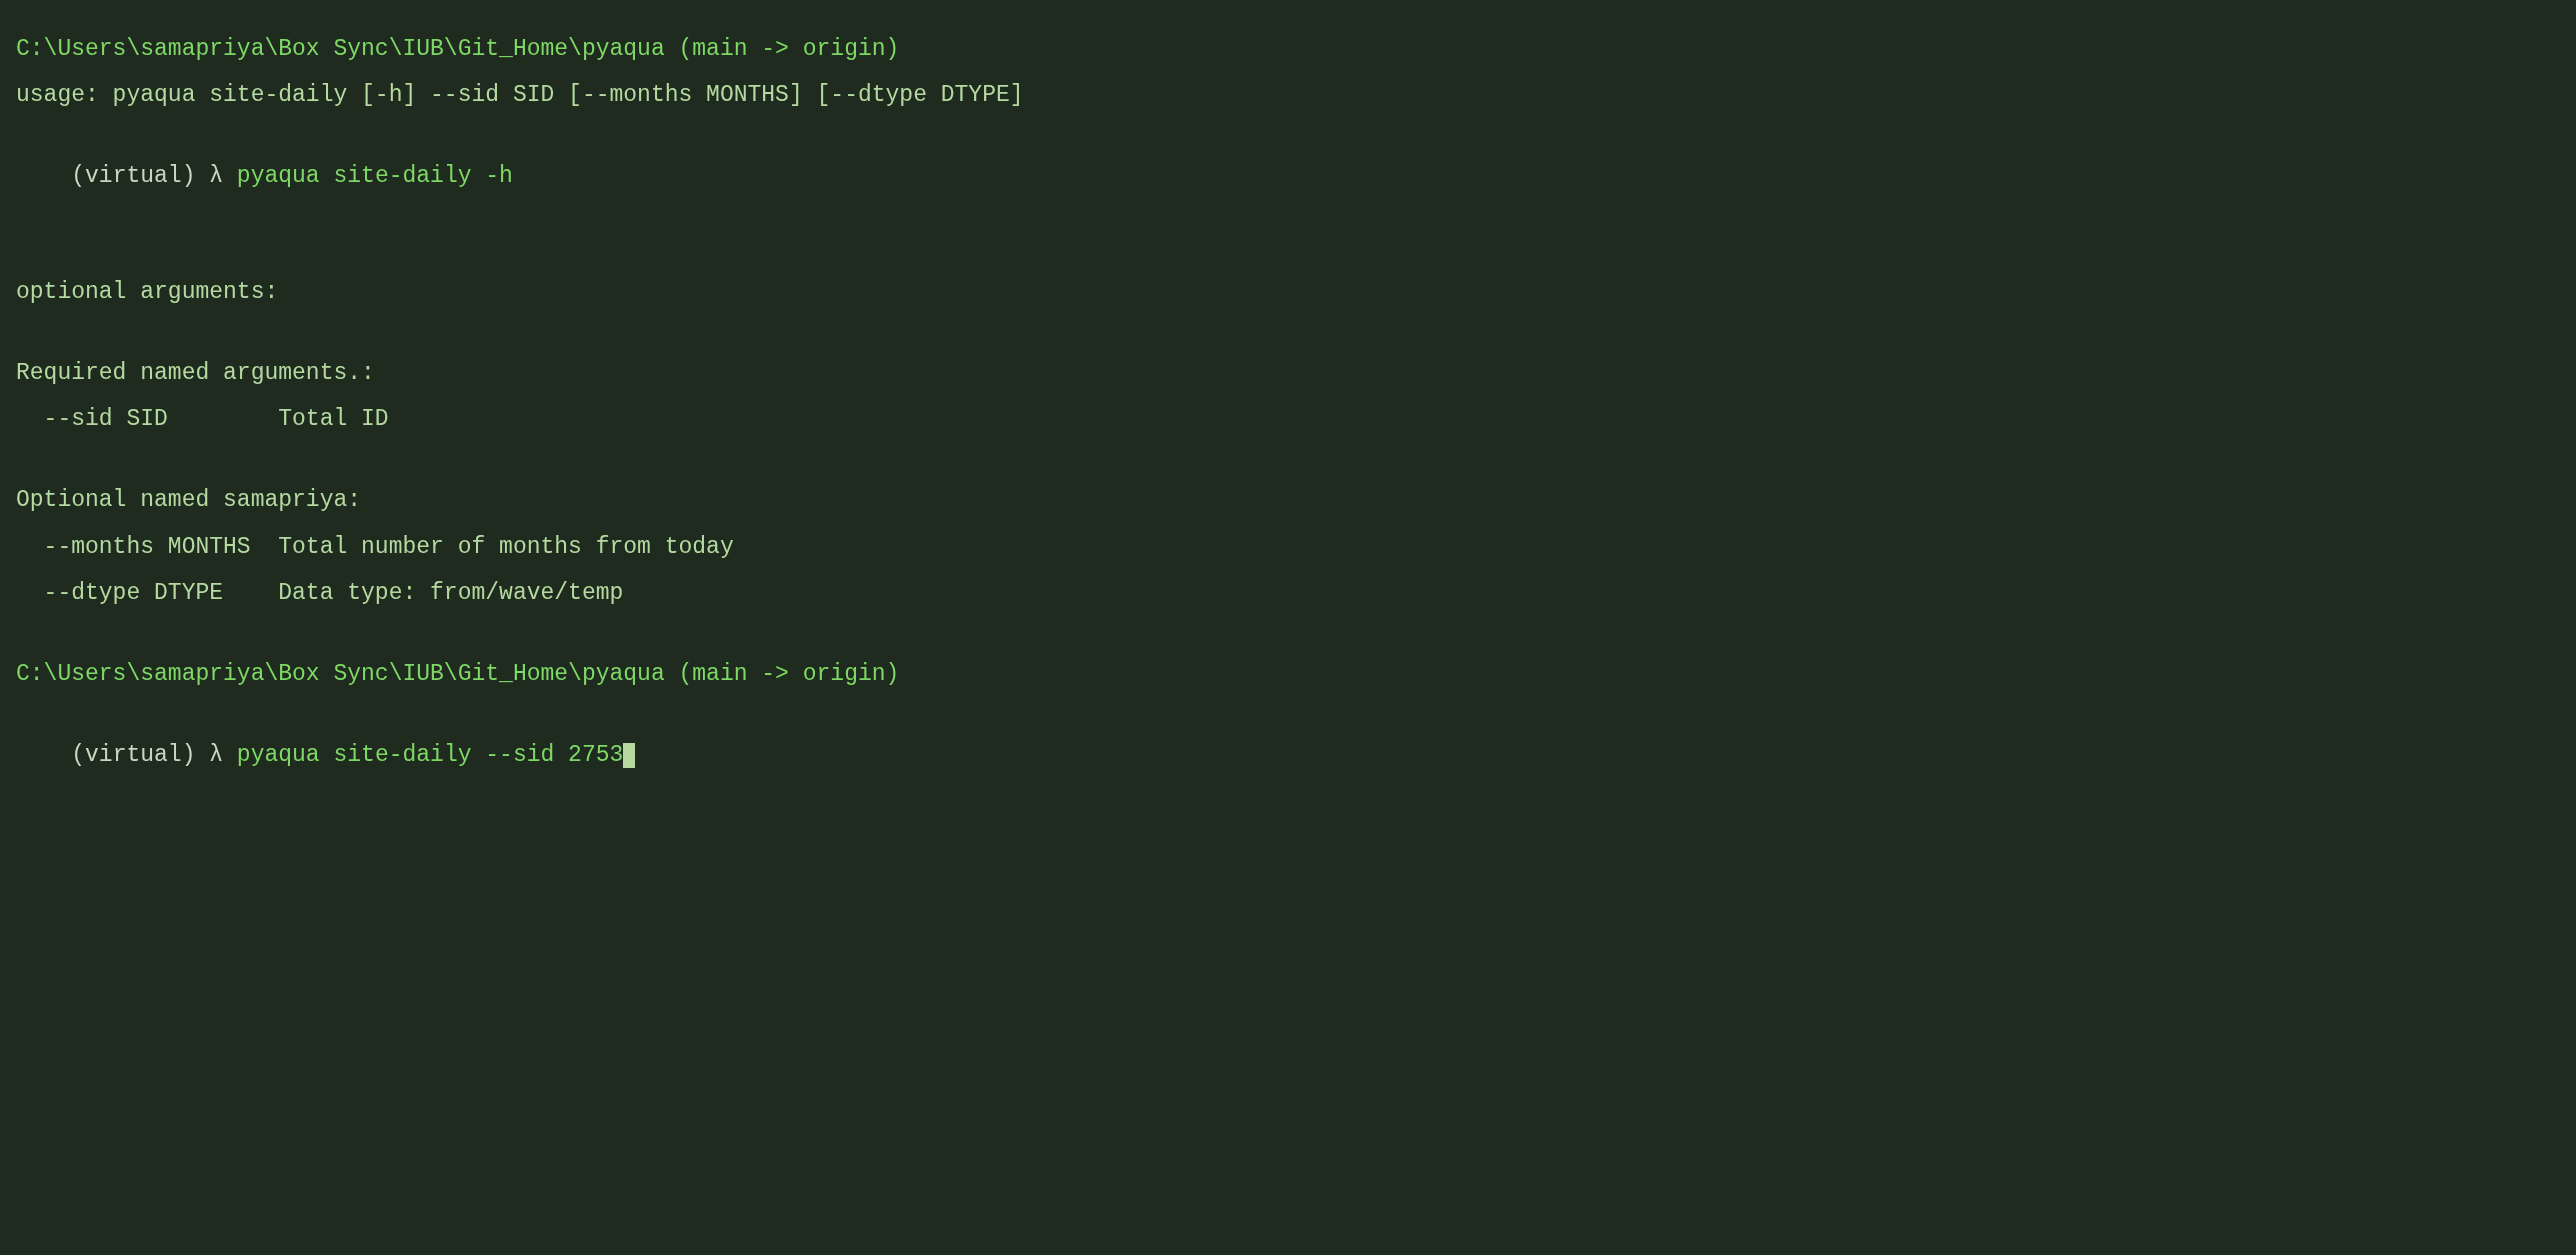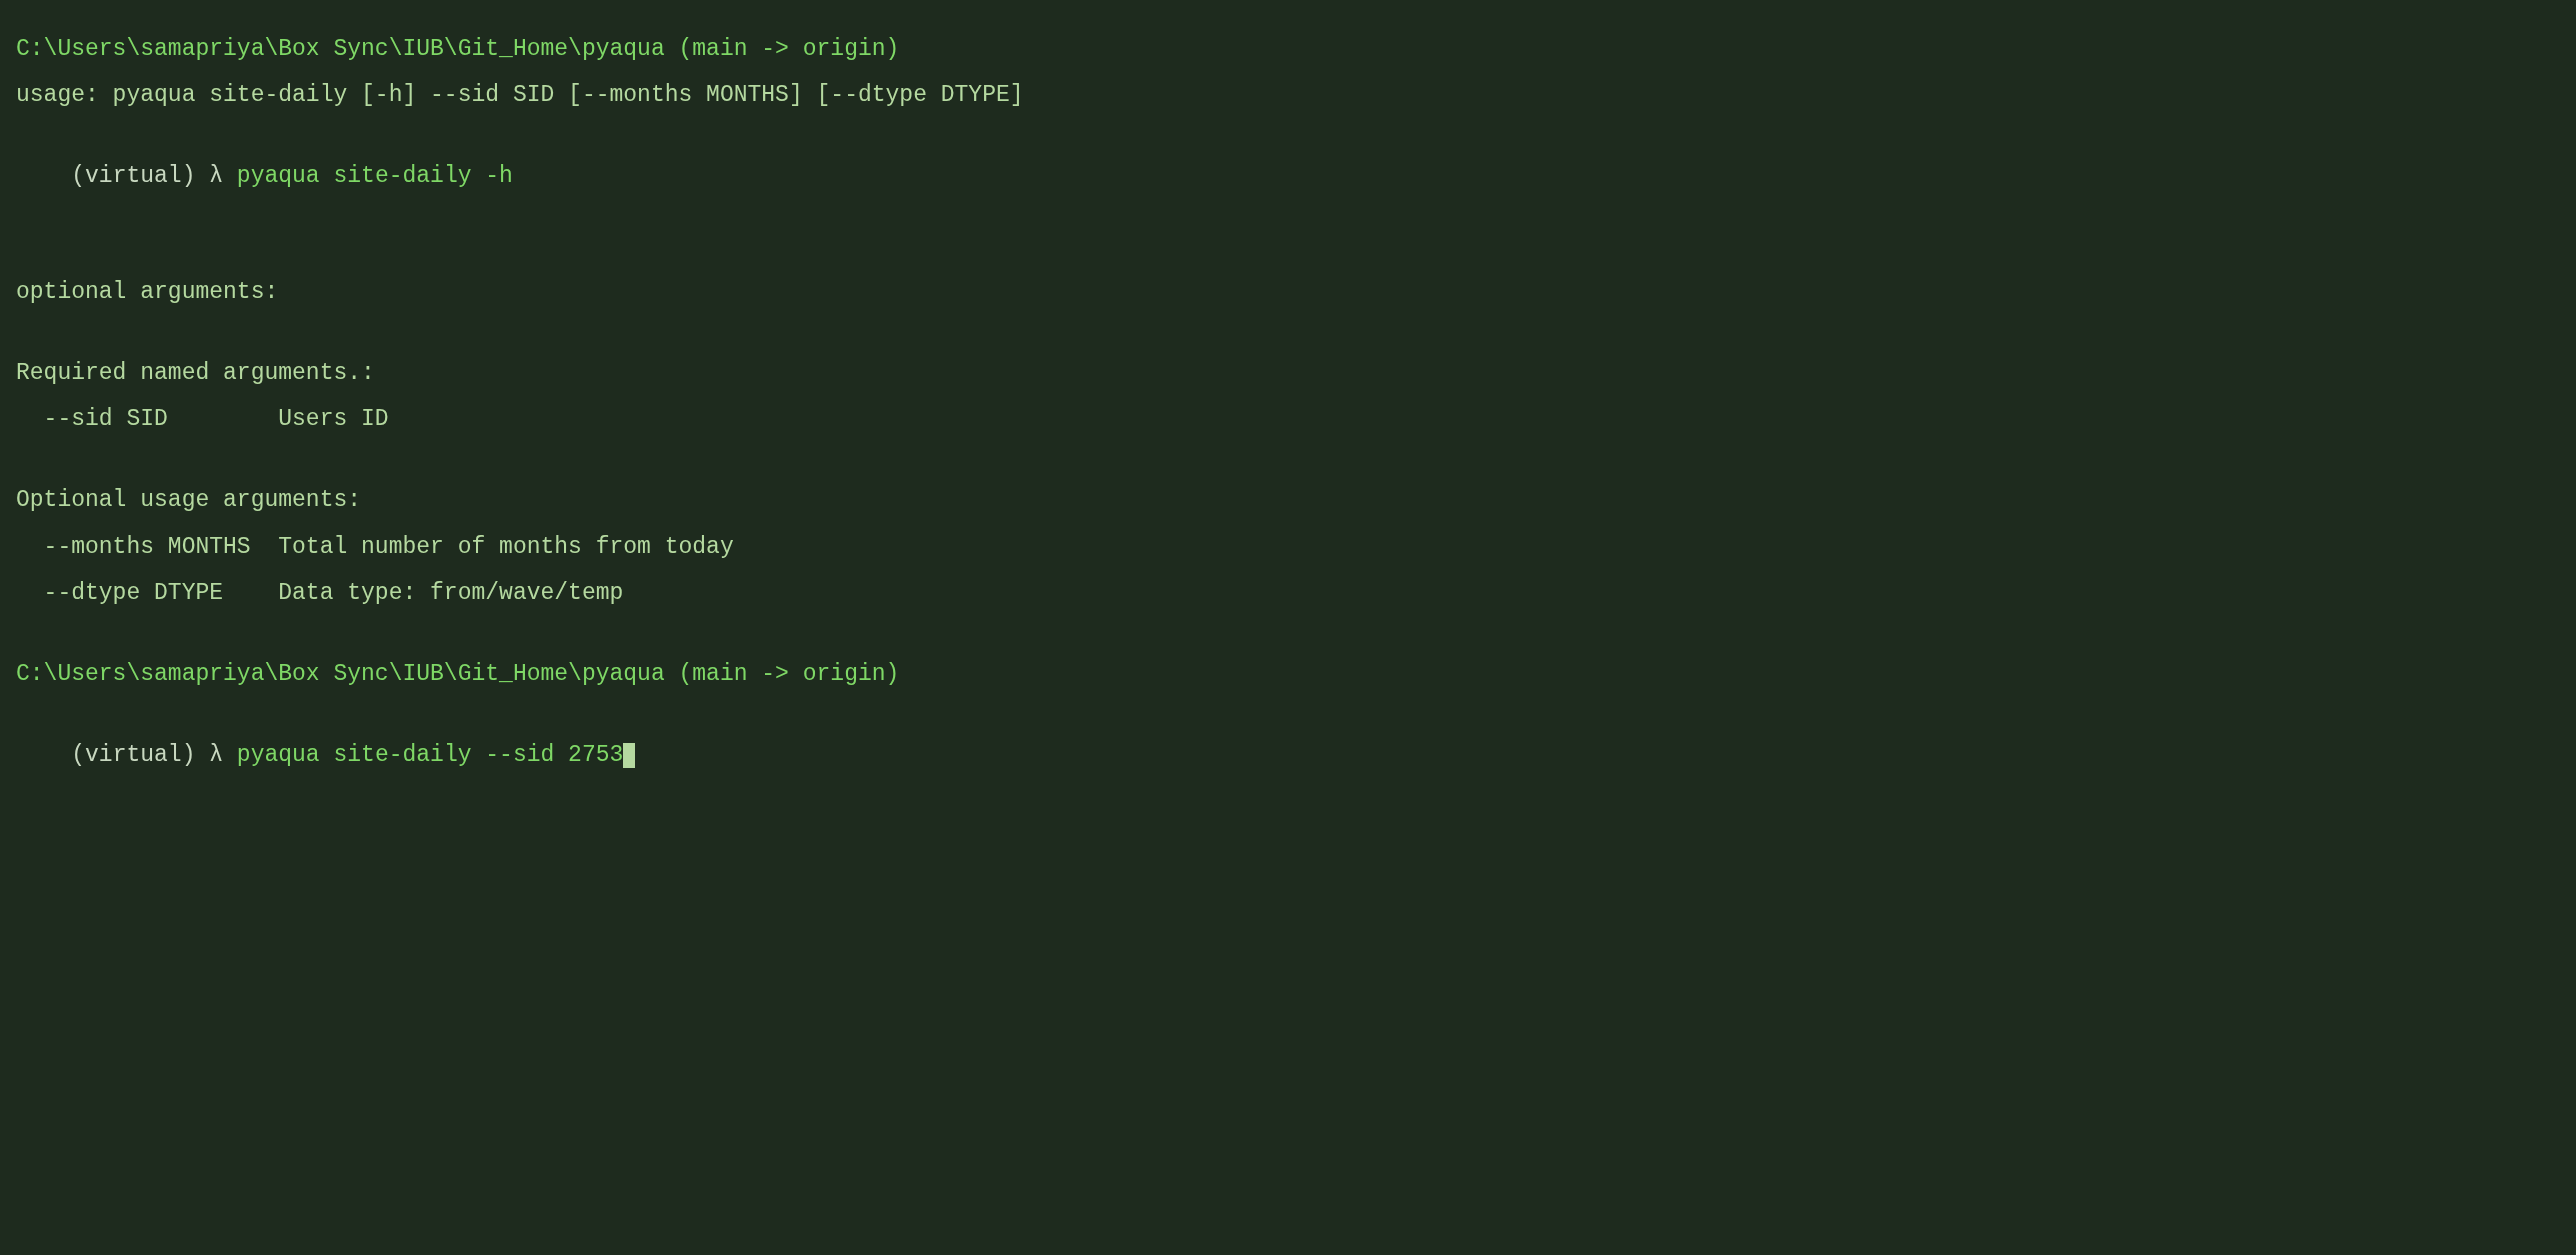--- a/index.html
+++ b/index.html
@@ -63,23 +63,23 @@
 <div class="terminal">
   <span class="line green-bright">C:\Users\samapriya\Box Sync\IUB\Git_Home\pyaqua (main -&gt; origin)</span>
   <span class="line">usage: pyaqua site-daily [-h] --sid SID [--months MONTHS] [--dtype DTYPE]</span>
   <span class="line">
     <span class="white-text">(virtual) λ </span><span class="green-bright">pyaqua site-daily -h</span>
   </span>
   <span class="line-empty"></span>
   <span class="line">optional arguments:</span>
   <span class="line-empty"></span>
   <span class="line">Required named arguments.:</span>
-  <span class="line">  --sid SID        Users ID</span>
+  <span class="line">  --sid SID        Total ID</span>
   <span class="line-empty"></span>
-  <span class="line">Optional usage arguments:</span>
+  <span class="line">Optional named samapriya:</span>
   <span class="line">  --months MONTHS  Total number of months from today</span>
   <span class="line">  --dtype DTYPE    Data type: from/wave/temp</span>
   <span class="line-empty"></span>
   <span class="line green-bright">C:\Users\samapriya\Box Sync\IUB\Git_Home\pyaqua (main -&gt; origin)</span>
   <span class="line">
     <span class="white-text">(virtual) λ </span><span class="green-bright">pyaqua site-daily --sid 2753</span><span class="cursor"></span>
   </span>
 </div>
 
 

